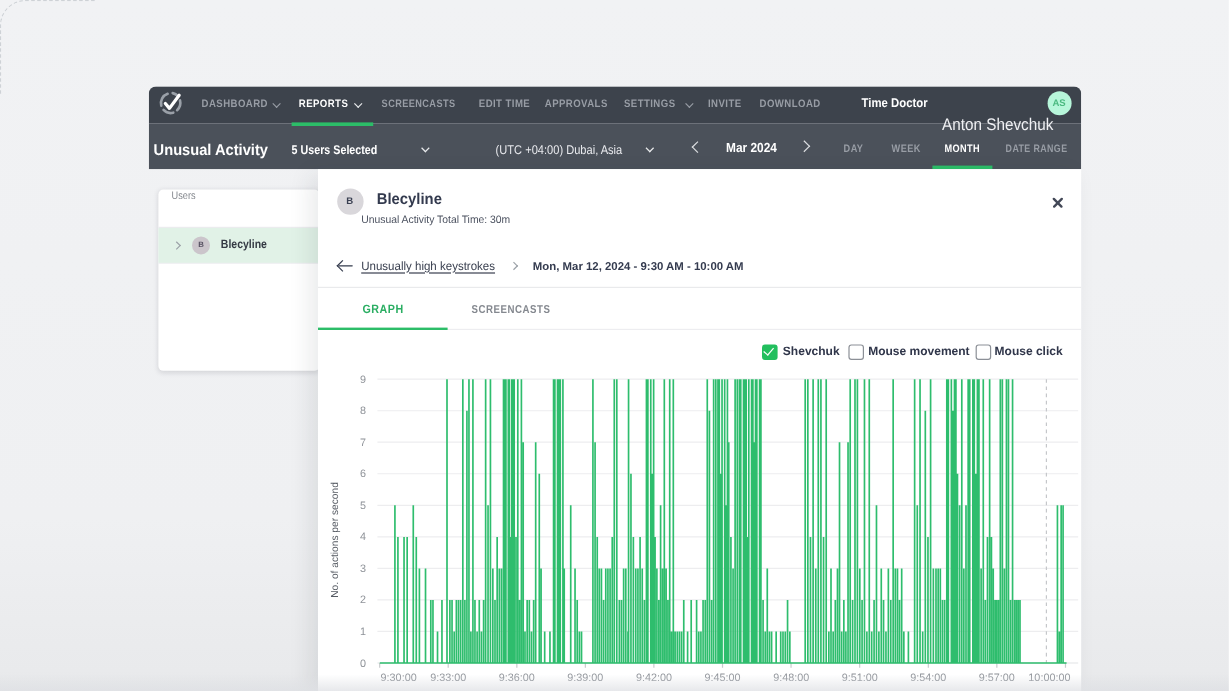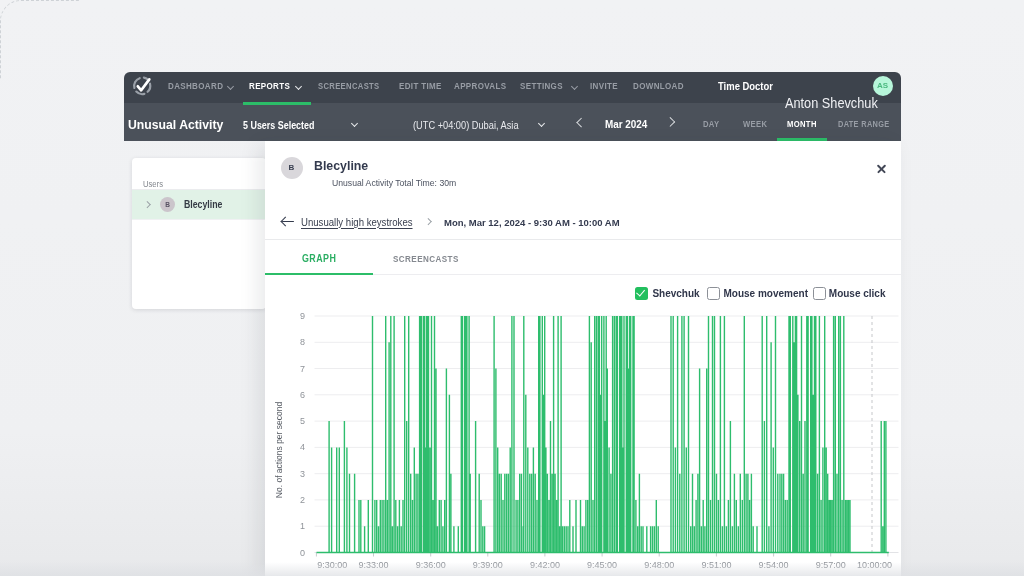--- a/index.html
+++ b/index.html
@@ -15,33 +15,33 @@
 .w{color:#fff!important}
 .cdn{position:absolute;width:5px;height:5px;border-right:1.6px solid #989da5;border-bottom:1.6px solid #989da5;transform:rotate(45deg)}
 .cdn.w{border-color:#e8eaec!important}
 .rep-under{position:absolute;left:119px;top:30.4px;width:68px;height:3.6px;background:#2cbd68}
 .mon-under{position:absolute;left:653px;top:66px;width:50px;height:3px;background:#2cbd68}
 .avatar{position:absolute;left:748.6px;top:4px;width:20px;height:20px;border-radius:50%;background:#b7f6da;color:#4bb980;font-size:8px;font-weight:700;display:flex;align-items:center;justify-content:center}
 .arrl{position:absolute;width:6.5px;height:6.5px;border-left:1.9px solid #dcdee1;border-bottom:1.9px solid #dcdee1;transform:rotate(45deg)}
 .arrr{position:absolute;width:6.5px;height:6.5px;border-left:1.9px solid #dcdee1;border-bottom:1.9px solid #dcdee1;transform:rotate(-135deg)}
 
 .side{position:absolute;left:131.5px;top:157.5px;width:134px;height:151px;background:#fff;border-radius:4px;box-shadow:0 1px 4px rgba(40,45,60,.14)}
-.side .hd{height:32.5px;border-bottom:1px solid #ebecee;display:flex;align-items:flex-end;padding-left:11px;font-size:9px;color:#82868c}
+.side .hd{height:32.5px;border-bottom:1px solid #ebecee;display:flex;align-items:flex-start;padding-left:11px;font-size:9px;color:#82868c}
 .urow{height:29.5px;border-bottom:1px solid #f0f1f3;display:flex;align-items:center;padding-left:13px}
 .urow .rch{width:4.5px;height:4.5px;border-right:1.4px solid #9aa0a6;border-top:1.4px solid #9aa0a6;transform:rotate(45deg);margin-right:11px;flex:none}
 .uav{width:15px;height:15px;border-radius:50%;font-size:6.5px;font-weight:700;display:flex;align-items:center;justify-content:center;margin-right:9px;flex:none}
 .uname{font-size:10.5px;font-weight:600;color:#3d424b}
 .urow.sel{background:#e1f2e7}
 .urow.sel .uname{font-weight:700;color:#343a44;font-size:10px}
 
 .panel{position:absolute;left:264.5px;top:140.5px;width:636px;height:435.5px;background:#fff;box-shadow:-7px 5px 18px rgba(40,45,60,.10)}
 .panel i{position:absolute;font-style:normal;white-space:nowrap}
 .pav{position:absolute;left:16px;top:16px;width:22px;height:22px;border-radius:50%;background:#d9d7db;color:#3a4052;font-size:8px;font-weight:700;display:flex;align-items:center;justify-content:center}
 .ptitle{left:49px;top:17px;font-size:13px;font-weight:700;color:#333a4e}
-.psub{left:67px;top:37px;font-size:9px;color:#4c5260}
+.psub{left:36px;top:37px;font-size:9px;color:#4c5260}
 .pclose{position:absolute;left:606.5px;top:18.5px;width:20px;height:20px}
 .pclose:before,.pclose:after{content:"";position:absolute;left:5px;top:9px;width:11px;height:1.6px;background:#434857;border-radius:1px}
 .pclose:before{transform:rotate(45deg)}
 .pclose:after{transform:rotate(-45deg)}
 .backarr{position:absolute;left:16.5px;top:73px;width:16px;height:16px}
 .backarr:before{content:"";position:absolute;left:1px;top:7.2px;width:12px;height:1.8px;background:#333a4c;border-radius:1px}
 .backarr:after{content:"";position:absolute;left:1px;top:4.5px;width:5.8px;height:5.8px;border-left:1.8px solid #333a4c;border-bottom:1.8px solid #333a4c;transform:rotate(45deg)}
 .clink{left:36px;top:76px;font-size:10px;font-weight:500;color:#3a4050;text-decoration:underline}
 .csep{position:absolute;left:161px;top:78.5px;width:4.5px;height:4.5px;border-right:1.5px solid #9aa0a6;border-top:1.5px solid #9aa0a6;transform:rotate(45deg)}
 .cdate{left:179.5px;top:76px;font-size:9.5px;font-weight:700;color:#343b4f}

